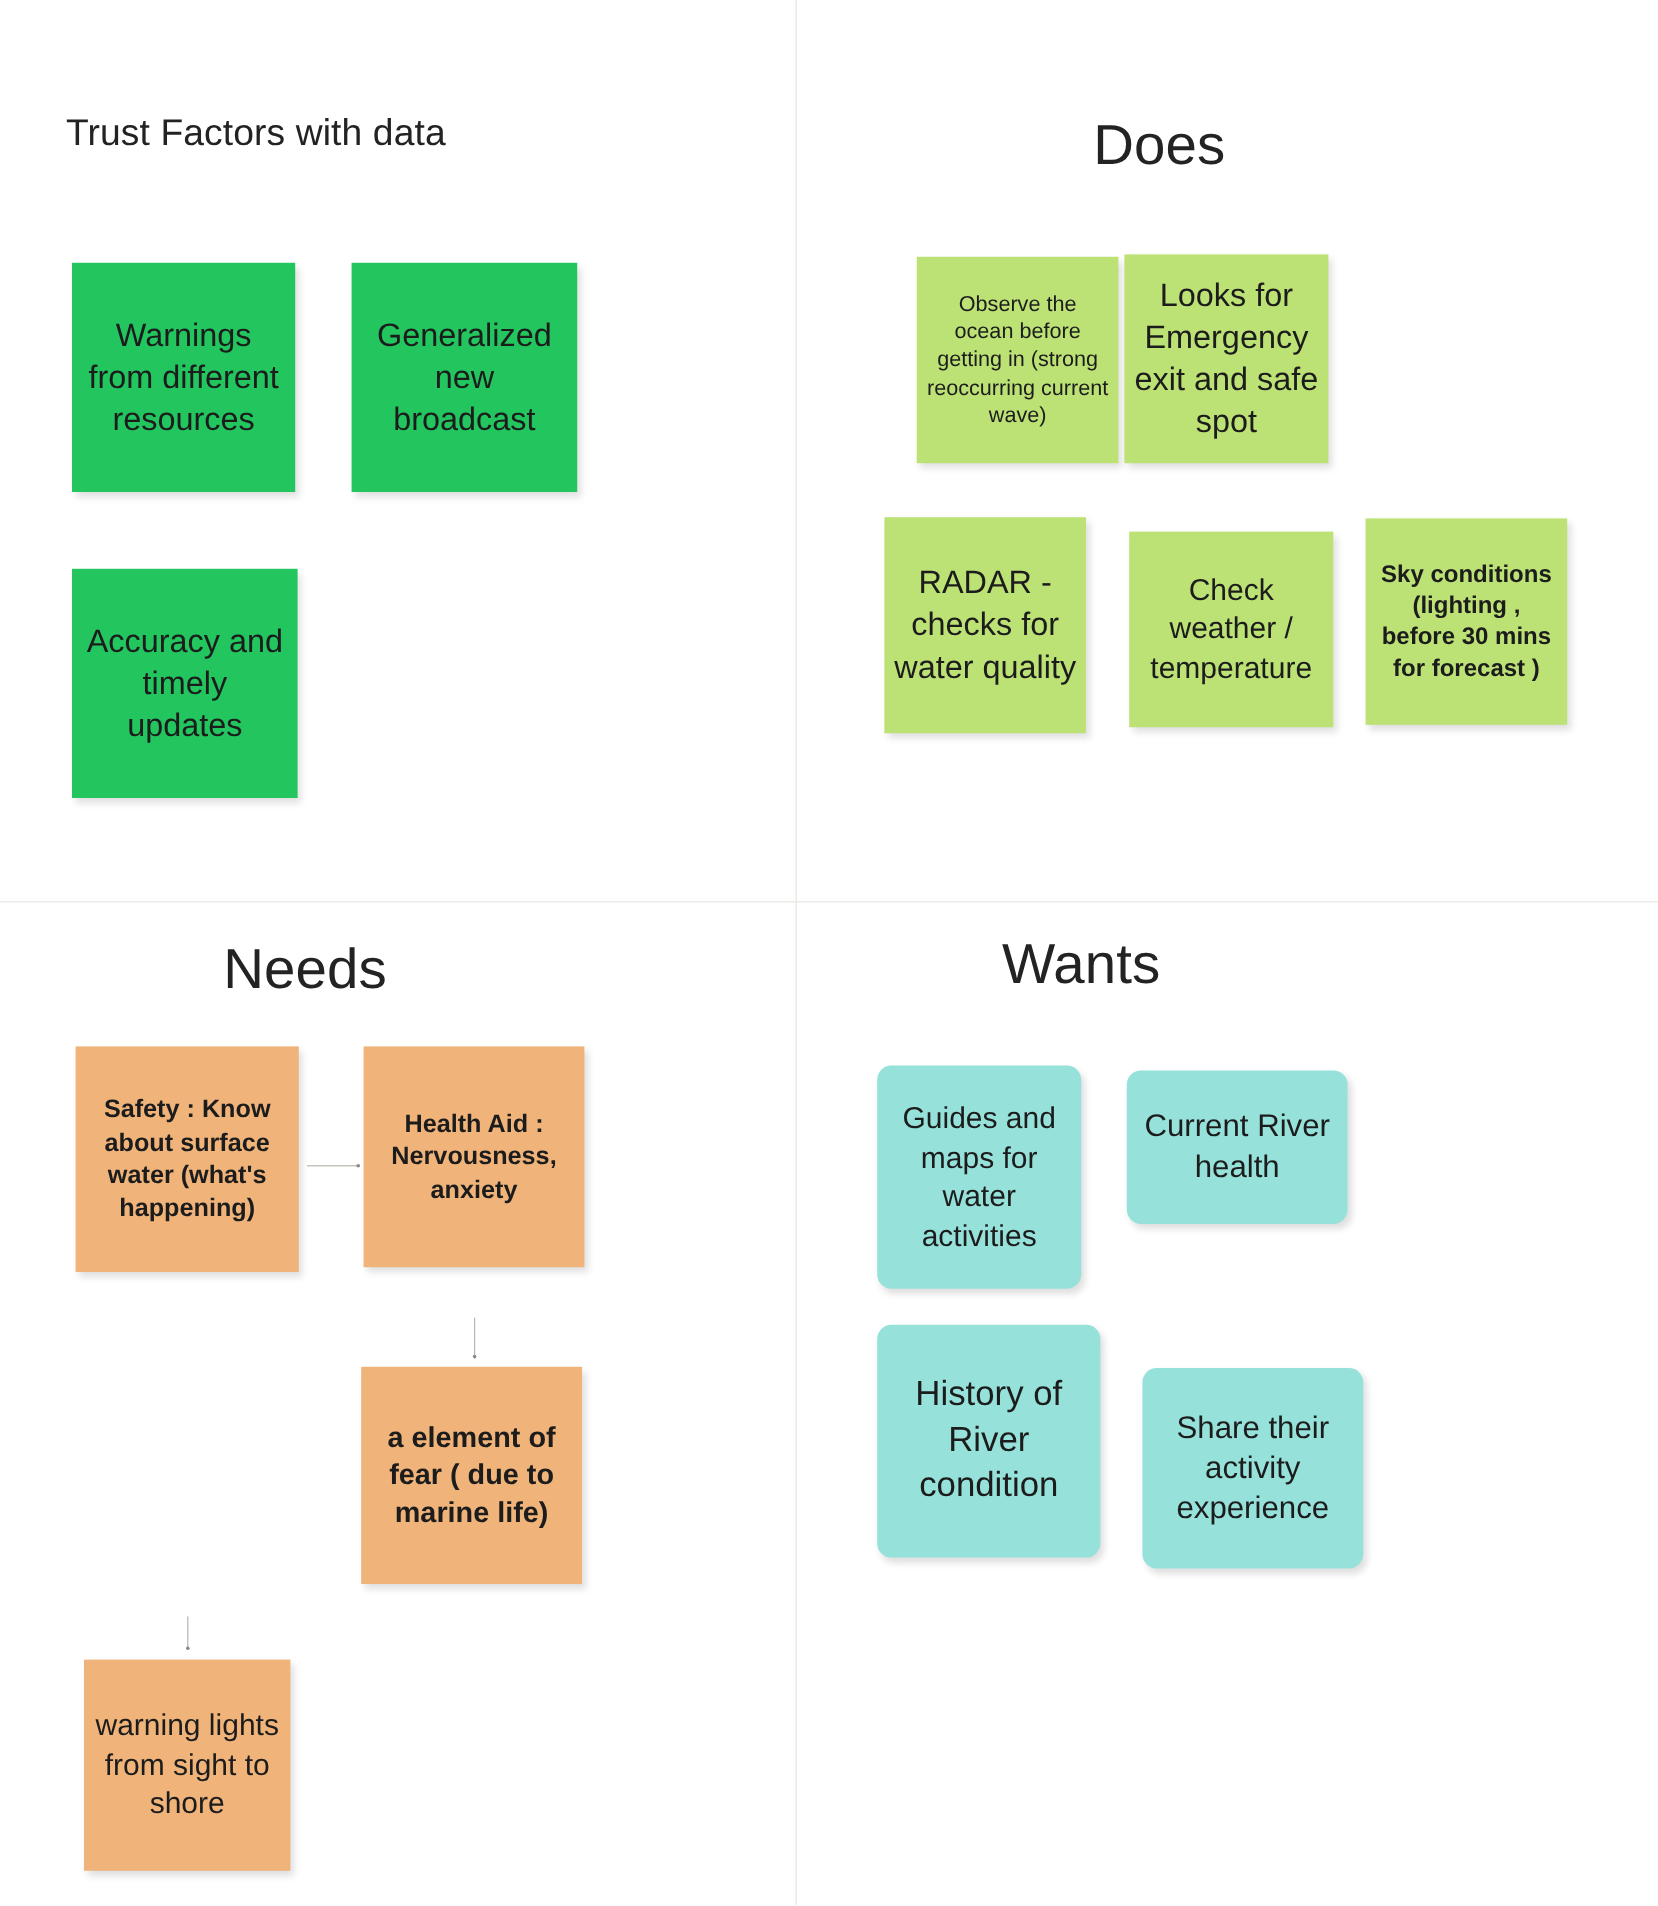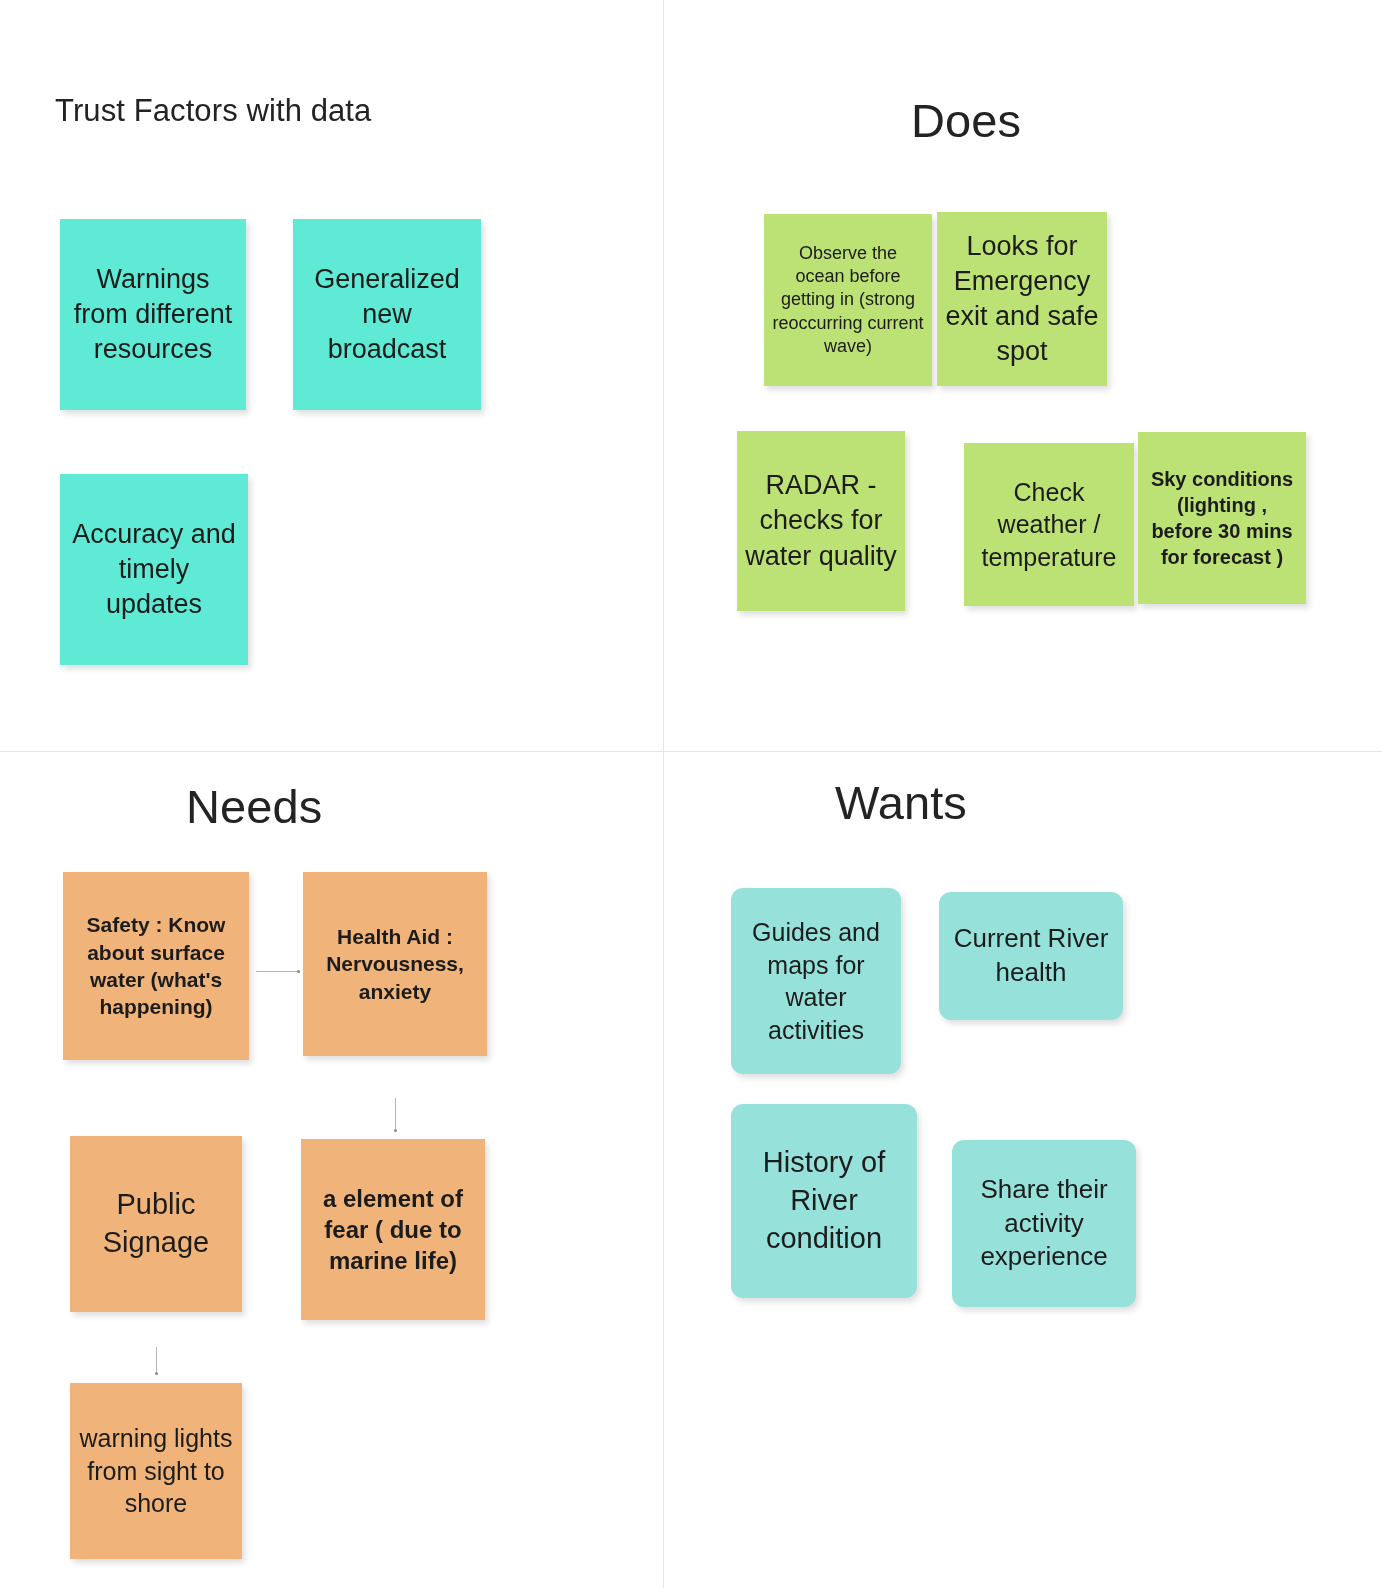--- a/index.html
+++ b/index.html
@@ -59,21 +59,21 @@
     align-items: center;
     justify-content: center;
     text-align: center;
     padding: 6px 8px;
     line-height: 1.30;
     color: #1c1c1c;
     box-shadow: 3px 4px 6px rgba(0,0,0,0.13);
     white-space: pre-line;
     overflow: hidden;
   }
-  .note.yellow { background: #5eead4; }
+  .note.yellow { background: #22c55e; }
   .note.green  { background: #BCE175; }
   .note.orange { background: #F0B47A; }
   .note.teal   { background: #96E2DB; border-radius: 12px; }
   .note.bold   { font-weight: 700; }
 
   
   .conn {
     position: absolute;
     background: #b9b5ad;
   }
@@ -104,31 +104,30 @@
   <div class="note yellow" style="left:60px;  top:474px; width:188px; height:191px; font-size:27px;">Accuracy and timely updates</div>
 
   <div class="q-title" id="title-does">Does</div>
 
   <div class="note green" style="left:737px;  top:214px; width:168px; height:172px; font-size:18px;margin-left:27px;">Observe the ocean before getting in (strong reoccurring current wave)</div>
 
   <div class="note green" style="left:937px;  top:212px; width:170px; height:174px; font-size:27px;">Looks for Emergency exit and safe spot</div>
 
   <div class="note green" style="left:737px;  top:431px; width:168px; height:180px; font-size:27px;">RADAR - checks for water quality</div>
 
-  <div class="note green" style="left:964px;  top:443px; width:170px; height:163px; font-size:25px;">Check weather / temperature</div>
+  <div class="note green" style="left:941px;  top:443px; width:170px; height:163px; font-size:25px;">Check weather / temperature</div>
 
   <div class="note green bold" style="left:1138px; top:432px; width:168px; height:172px; font-size:20px;">Sky conditions (lighting , before 30 mins for forecast )</div>
 
   <div class="q-title" id="title-needs">Needs</div>
 
   <div class="note orange bold" style="left:63px;  top:872px; width:186px; height:188px; font-size:21px;">Safety : Know about surface water (what's happening)</div>
 
   <div class="note orange bold" style="left:303px; top:872px; width:184px; height:184px; font-size:21px;">Health Aid : Nervousness, anxiety</div>
 
-  <div class="note orange" style="left:70px;  top:1136px; width:172px; height:176px; font-size:29px;">Public Signage</div>
 
   <div class="note orange bold" style="left:301px; top:1139px; width:184px; height:181px; font-size:24px;">a element of fear ( due to marine life)</div>
 
   <div class="note orange" style="left:70px;  top:1383px; width:172px; height:176px; font-size:25px;">warning lights from sight to shore</div>
 
   <div class="conn h" style="left:256px; top:971px; width:44px;"></div>
   <div class="conn-dot" style="left:297px; top:970px;"></div>
 
   <div class="conn v" style="left:395px; top:1098px; height:34px;"></div>
   <div class="conn-dot" style="left:394px; top:1129px;"></div>

